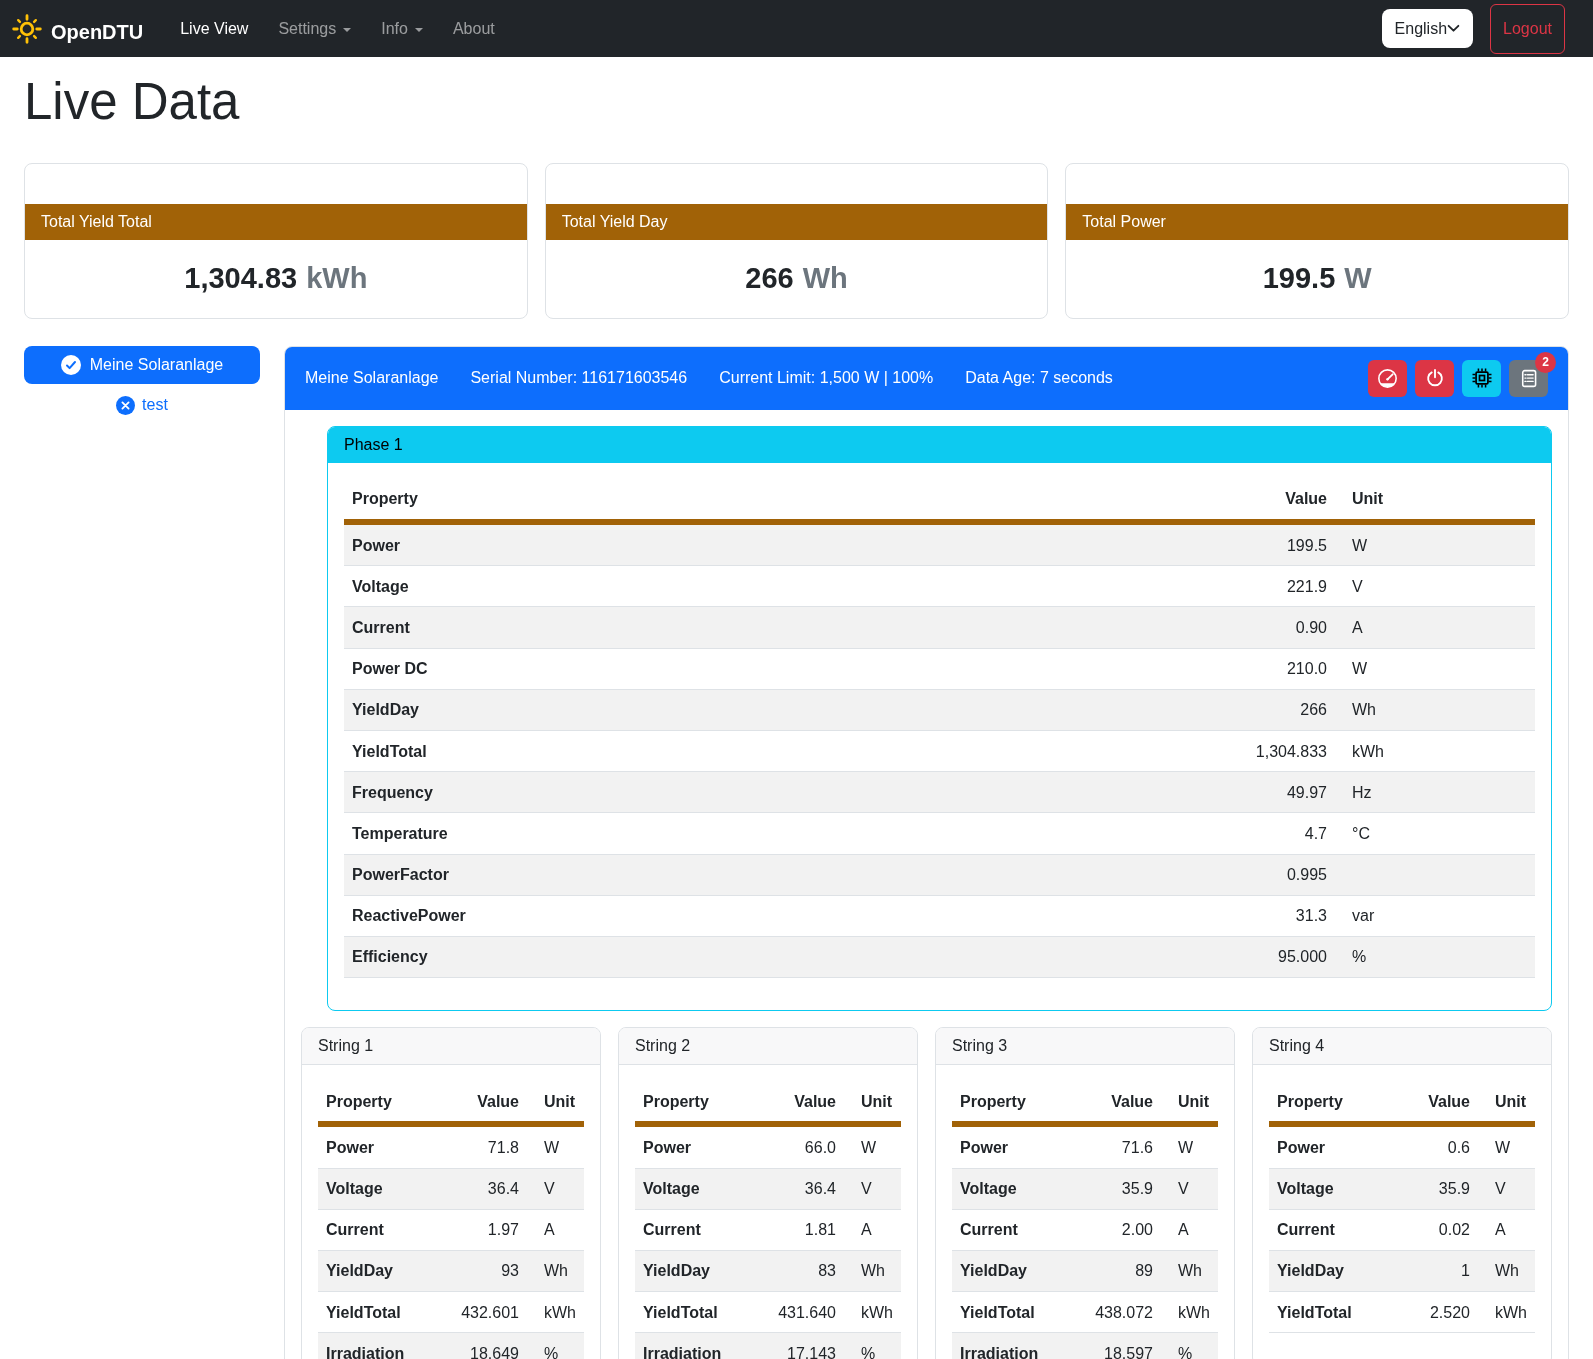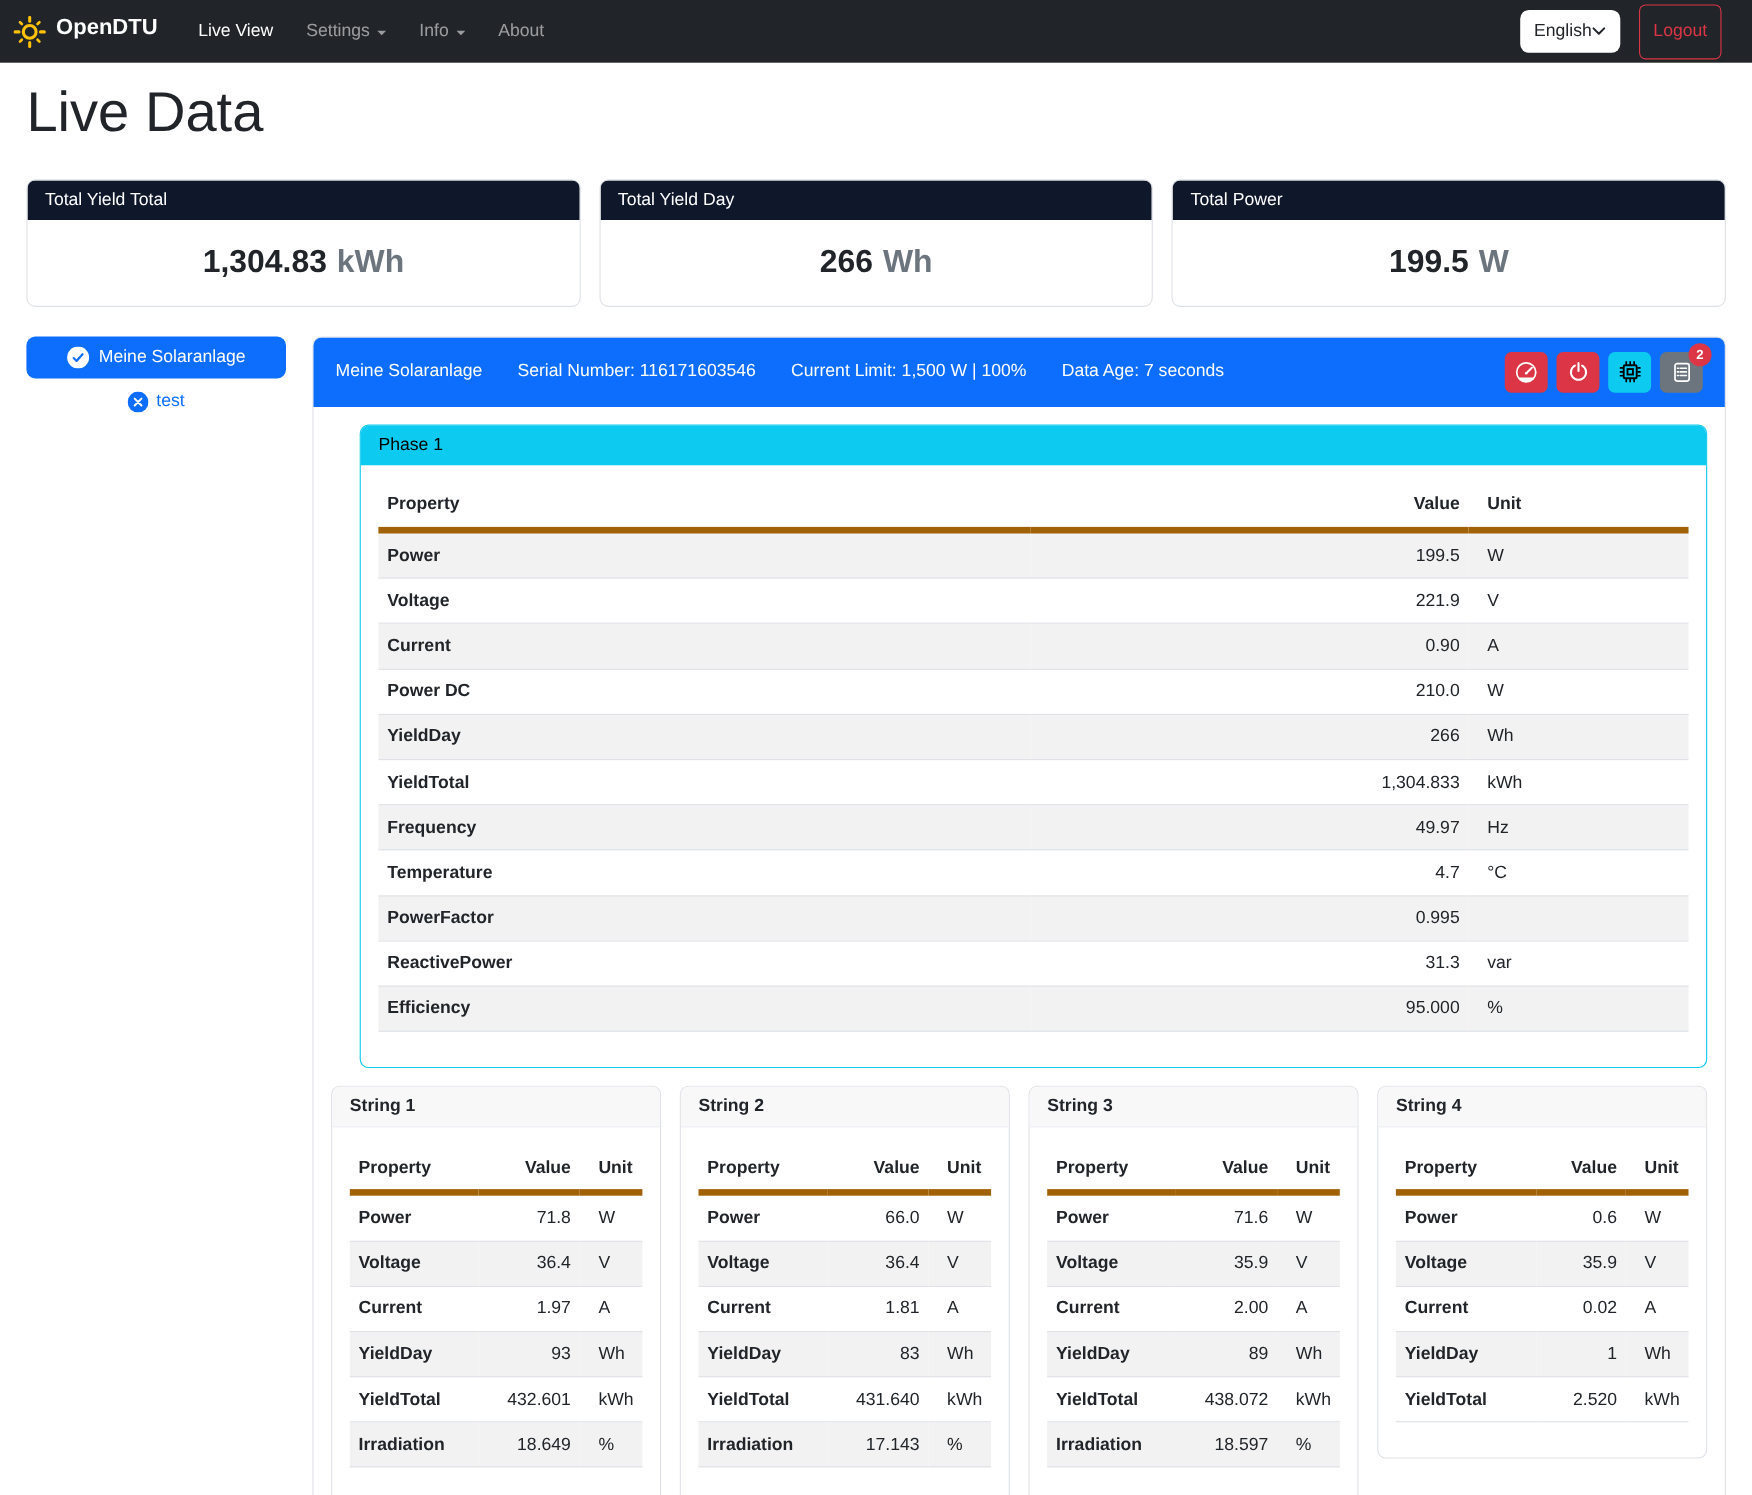--- a/index.html
+++ b/index.html
@@ -2,36 +2,36 @@
 <html><head>
 <meta charset="utf-8">
 <title>OpenDTU</title>
 <style>
   * { box-sizing: border-box; }
   html,body { margin:0; padding:0; background:#fff; }
   body { font-family:"Liberation Sans","DejaVu Sans",sans-serif; color:#212529; width:1593px; }
 
   
   .navbar { background:#212529; height:57px; display:flex; align-items:center; padding:0 28px 0 12px; }
-  .brand { display:flex; align-items:flex-start; gap:9px; color:#fff; font-size:20px; font-weight:700; margin-right:22px; }
+  .brand { display:flex; align-items:flex-end; gap:9px; color:#fff; font-size:20px; font-weight:700; margin-right:22px; }
   .nav-links { display:flex; align-items:center; }
   .nav-link { color:rgba(255,255,255,.55); padding:8px 15px; font-size:16px; text-decoration:none; display:flex; align-items:center; gap:7px; cursor:pointer; }
   .nav-link.active { color:#fff; }
   .caret { width:0; height:0; border-left:4px solid transparent; border-right:4px solid transparent; border-top:4.5px solid rgba(255,255,255,.55); margin-top:2px; }
   .navbar-right { margin-left:auto; display:flex; gap:17px; align-items:center; }
   .lang-select { background:#fff; border:none; border-radius:8px; height:39px; padding:0 13px; display:flex; align-items:center; gap:0; font-size:16px; color:#212529; cursor:pointer; }
   .logout-btn { background:transparent; border:1px solid #dc3545; color:#dc3545; border-radius:6px; height:50px; padding:0 12px; font-size:16px; cursor:pointer; }
 
   
   .container { padding:0 24px; }
   h1.page-title { font-size:51px; font-weight:400; margin:15px 0 32px; }
 
   .cards-row { display:flex; gap:17px; margin-bottom:27px; }
   .summary-card { flex:1; border:1px solid #dee2e6; border-radius:8px; overflow:hidden; }
-  .summary-card-header { background:#0f172a; color:#fff; padding:9px 16px; font-size:16px; }
+  .summary-card-header { background:#a16207; color:#fff; padding:9px 16px; font-size:16px;margin-top:40px; }
   .summary-card-body { padding:23px 16px; text-align:center; font-size:29px; line-height:1.1; }
   .summary-value { font-weight:600; color:#212529; }
   .summary-unit { font-weight:600; color:#6c757d; margin-left:9px; }
 
   .layout { display:flex; gap:24px; align-items:flex-start; padding-bottom:14px; }
   .sidebar { width:236px; flex:none; }
   .main { flex:1; min-width:0; }
 
   .inverter-select-btn { width:100%; background:#0d6efd; color:#fff; border:none; border-radius:8px; height:38px; font-size:16px; display:flex; align-items:center; justify-content:center; gap:9px; cursor:pointer; }
   .secondary-inverter { margin-top:12px; display:flex; align-items:center; justify-content:center; gap:7px; color:#0d6efd; font-size:16px; cursor:pointer; }
@@ -48,21 +48,21 @@
   .inverter-card-body { padding:16px; }
 
   
   .phase-card { border:1px solid #0dcaf0; border-radius:8px; margin-bottom:16px;margin-left:26px; }
   .phase-card-header { background:#0dcaf0; color:#000; border-radius:7px 7px 0 0; padding:9px 16px; font-size:16px; }
   .phase-card-body { padding:16px; }
 
   
   .strings-row { display:grid; grid-template-columns:repeat(4,1fr); gap:17px; align-items:start; }
   .string-card { border:1px solid #dee2e6; border-radius:8px; }
-  .string-card-header { background:#f8f8f9; border-bottom:1px solid #dee2e6; border-radius:7px 7px 0 0; padding:9px 16px; font-size:16px; color:#212529;font-weight:bold; }
+  .string-card-header { background:#f8f8f9; border-bottom:1px solid #dee2e6; border-radius:7px 7px 0 0; padding:9px 16px; font-size:16px; color:#212529; }
   .string-card-body { padding:16px; }
 
   
   .data-table { width:100%; border-collapse:collapse; font-size:16px; margin-bottom:16px; }
   .data-table th, .data-table td { padding:8.5px 8px; line-height:1.45; }
   .data-table thead th { text-align:left; font-weight:700; border-bottom:6px solid #a16207; }
   .data-table thead th.c-val { text-align:right; }
   .data-table tbody th { text-align:left; font-weight:700; }
   .data-table tbody th, .data-table tbody td { border-bottom:1px solid #dee2e6; }
   .c-val { text-align:right; }

